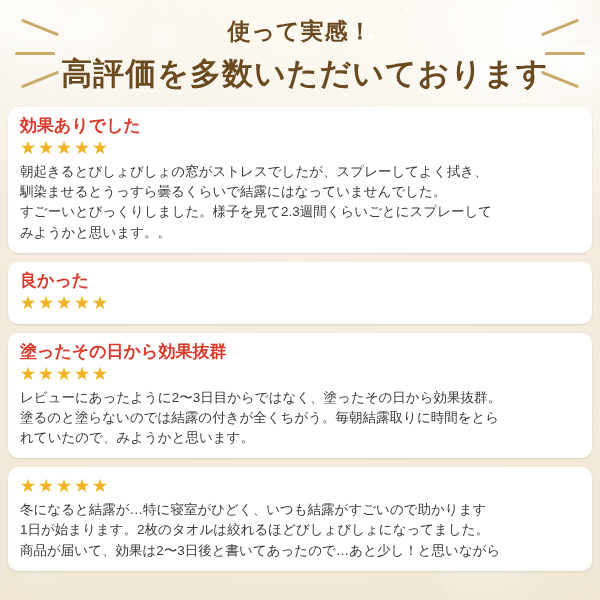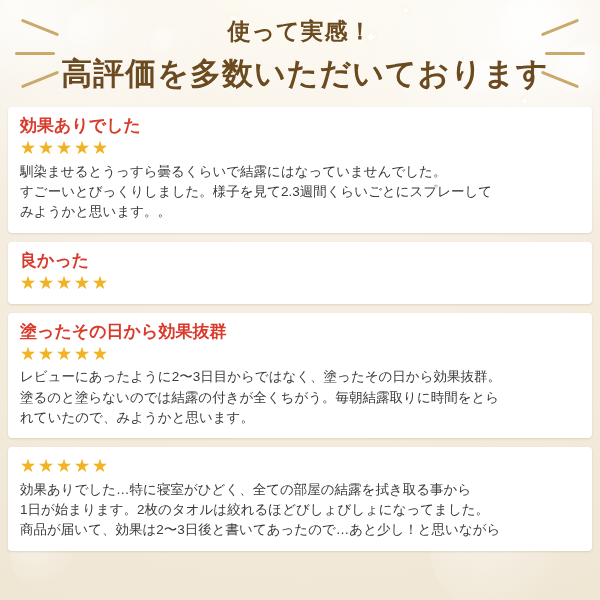--- a/index.html
+++ b/index.html
@@ -105,21 +105,21 @@
   .reviews {
     position: relative;
     z-index: 3;
     margin: 12px 8px 0 8px;
     display: flex;
     flex-direction: column;
     gap: 9px;
   }
   .review {
     background: #ffffff;
-    border-radius: 4px;
+    border-radius: 10px;
     padding: 8px 12px 10px 12px;
     box-shadow: 0 1px 2px rgba(120,100,70,0.18);
   }
   .review-title {
     font-size: 17px;
     font-weight: bold;
     color: #d93a2b;
     line-height: 1.3;
   }
   .stars {
@@ -174,20 +174,21 @@
     <div class="line1">使って実感！</div>
     <div class="line2">高評価を多数いただいております</div>
   </div>
 
   <div class="reviews">
 
     <div class="review">
       <div class="review-title">効果ありでした</div>
       <div class="stars">★★★★★</div>
       <div class="review-body">
+        <p>朝起きるとびしょびしょの窓がストレスでしたが、スプレーしてよく拭き、</p>
         <p>馴染ませるとうっすら曇るくらいで結露にはなっていませんでした。</p>
         <p>すごーいとびっくりしました。様子を見て2.3週間くらいごとにスプレーして</p>
         <p>みようかと思います。。</p>
       </div>
     </div>
 
     <div class="review">
       <div class="review-title">良かった</div>
       <div class="stars">★★★★★</div>
     </div>
@@ -198,21 +199,21 @@
       <div class="review-body">
         <p>レビューにあったように2〜3日目からではなく、塗ったその日から効果抜群。</p>
         <p>塗るのと塗らないのでは結露の付きが全くちがう。毎朝結露取りに時間をとら</p>
         <p>れていたので、みようかと思います。</p>
       </div>
     </div>
 
     <div class="review">
       <div class="stars">★★★★★</div>
       <div class="review-body">
-        <p>効果ありでした…特に寝室がひどく、全ての部屋の結露を拭き取る事から</p>
+        <p>冬になると結露が…特に寝室がひどく、いつも結露がすごいので助かります</p>
         <p>1日が始まります。2枚のタオルは絞れるほどびしょびしょになってました。</p>
         <p>商品が届いて、効果は2〜3日後と書いてあったので…あと少し！と思いながら</p>
 
       </div>
     </div>
 
   </div>
 </div>
 
 </body></html>

